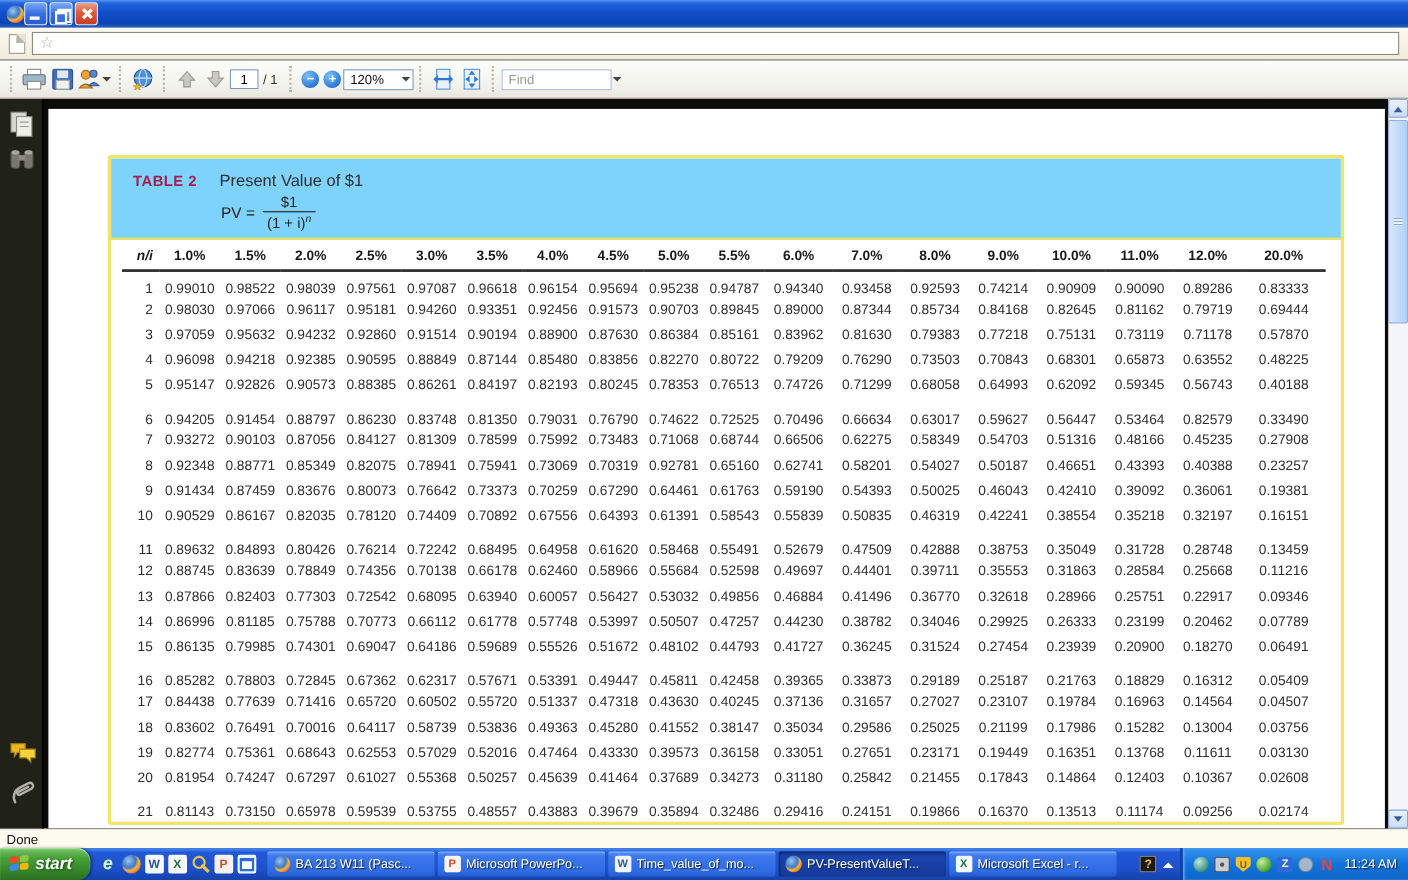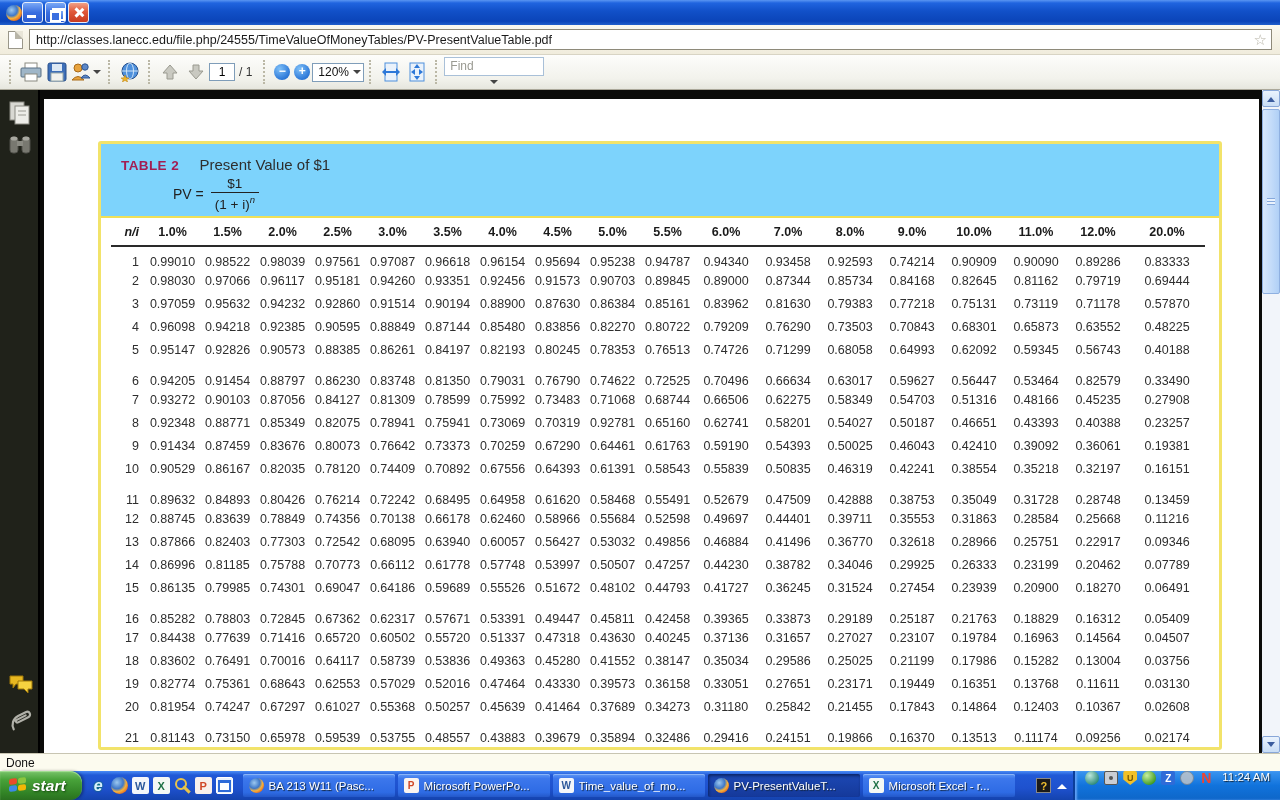--- a/index.html
+++ b/index.html
@@ -39,23 +39,23 @@
   
   .pdftoolbar { height:35px; background:linear-gradient(180deg,#FDFDFB 0%,#F2F2EC 70%,#E6E6DE 100%);
     display:flex; align-items:center; padding:0 4px; border-bottom:1px solid #ABA89A; }
   .grip { width:4px; height:24px; border-left:2px dotted #BBB8A6; margin:0 5px; }
   .tbtn { height:28px; min-width:26px; display:flex; align-items:center; justify-content:center; border-radius:2px; }
   .caret { width:0; height:0; border:4px solid transparent; border-top-color:#444; margin:4px 2px 0 1px; }
   .pagebox { width:26px; height:18px; border:1px solid #7F9DB9; background:#fff; text-align:center; font-size:12px; font-family:"Liberation Sans",sans-serif; }
   .slash { font-size:12px; color:#333; margin:0 6px 0 4px; }
   .zoomcircle { width:16px; height:16px; border-radius:50%; color:#fff; font-weight:bold; font-size:12px; line-height:14px;
     text-align:center; background:radial-gradient(circle at 35% 30%,#7FC0F8,#2D78D8 70%,#1A5CB8); margin:0 2px; }
-  .zoomfield { width:52px; height:19px; border:1px solid #7F9DB9; background:#fff; display:flex; align-items:center; }
+  .zoomfield { width:64px; height:19px; border:1px solid #7F9DB9; background:#fff; display:flex; align-items:center; }
   .zoomfield .zv { flex:1; font-size:12px; padding-left:5px; color:#111; }
-  .findwrap { display:flex; align-items:center;flex-direction:column; }
+  .findwrap { display:flex; align-items:center; }
   .findinput { width:100px; height:19px; border:1px solid #A9C0D8; font-size:12px; padding:0 5px; color:#333; }
   .findinput::placeholder { color:#9A9A92; }
 
   
   .viewport { position:relative; height:663px; background:#0B0B09; }
   .navpane { position:absolute; left:0; top:0; bottom:0; width:40px; background:#20221A; border-right:2px solid #000; }
   .navpane .np { position:absolute; left:8px; }
   .pagearea { position:absolute; left:42px; right:18px; top:0; bottom:0; background:#0B0B09; }
   .page { position:absolute; left:2px; top:9px; right:3px; bottom:0; background:#fff; }
 
@@ -70,21 +70,21 @@
     background:linear-gradient(90deg,#D8E8FC,#B0D0F6); }
   .sb-thumb::after { content:""; position:absolute; left:4px; top:50%; width:8px; height:7px; margin-top:-4px;
     background:repeating-linear-gradient(180deg,#86A9DC 0 1px,#EAF2FC 1px 3px); }
 
   
   .pvbox { position:absolute; left:54px; top:42px; width:1124px; height:609px;
     border:3px solid #F2E36A; border-radius:3px; background:#fff; overflow:hidden; }
   .pvhead { height:74px; background:#7dd3fc; border-bottom:2px solid #EFE058; position:relative; padding:12px 0 0 20px; }
   .pvlabel { color:#A21E53; font-weight:bold; font-size:13.5px; letter-spacing:.4px; }
   .pvtitle { color:#2E2E2E; font-size:15px; margin-left:16px; }
-  .formula { position:absolute; left:72px; top:32px; display:flex; align-items:center; gap:7px; font-size:14px; color:#222;justify-content:flex-end; }
+  .formula { position:absolute; left:100px; top:32px; display:flex; align-items:center; gap:7px; font-size:14px; color:#222;justify-content:flex-end; }
   .frac { display:flex; flex-direction:column; align-items:center; font-size:13.5px; }
   .frac .num { padding:0 4px 1px; }
   .frac .den { border-top:1.5px solid #222; padding:1px 4px 0; }
   .frac sup { font-size:9.5px; font-style:italic; }
   .pvtablewrap { padding:0 0 0 10px; }
   table.pv { border-collapse:collapse; table-layout:fixed; }
   table.pv th, table.pv td { font-size:12.5px; white-space:nowrap; }
   table.pv thead th { height:28px; font-weight:600; color:#1A1A1A; text-align:center; border-bottom:2px solid #2A2A2A; }
   table.pv thead th.corner { font-style:italic; text-align:right; padding-right:6px; }
   table.pv tbody th { font-weight:normal; color:#2E2E2E; text-align:right; padding-right:6px; }
@@ -132,21 +132,21 @@
   .ic-firefox { border-radius:50%; background:radial-gradient(circle at 35% 32%,#9CC8F0 0%,#3E78C8 40%,#F6B33C 58%,#E2641E 80%,#A33C0C 100%); }
   .ic-powerpoint { background:#FBF4F0; color:#D04727; } .ic-powerpoint::before { content:"P"; }
   .ic-word { background:#F4F6FA; color:#2B579A; } .ic-word::before { content:"W"; }
   .ic-excel { background:#F4F8F4; color:#1E7145; } .ic-excel::before { content:"X"; }
 
   .trayextra { display:flex; align-items:center; gap:6px; padding:0 6px; }
   .help-icon { width:15px; height:15px; background:#1A1A1A; border:1px solid #888; color:#F0C030;
     font-size:11px; font-weight:bold; display:flex; align-items:center; justify-content:center; }
   .tray-chevron-icon { width:0; height:0; border:5px solid transparent; border-bottom-color:#fff; margin-top:-4px; }
 
-  .systray { display:flex; gap:5px; padding:0 10px 0 10px; border-left:2px solid #0B3E9A;
+  .systray { display:flex; align-items:center; gap:5px; padding:0 10px 0 10px; border-left:2px solid #0B3E9A;
     box-shadow:inset 2px 0 2px #5FA0F5; background:linear-gradient(180deg,#3A95F0 0%,#1173DC 50%,#0E66C8 100%); }
   .tray-ico { width:14px; height:14px; display:flex; align-items:center; justify-content:center; font-size:10px; font-weight:bold; border-radius:2px; }
   .globe-icon { border-radius:50%; background:radial-gradient(circle at 35% 32%,#BCE8DC,#2E8A78 75%); }
   .lock-icon { background:#C9CDD4; border:1px solid #555; }
   .lock-icon::before { content:""; width:4px; height:4px; background:#555; border-radius:50%; }
   .shield-icon { background:#F2C028; clip-path:polygon(0 0,100% 0,100% 60%,50% 100%,0 60%); color:#7A5A00; }
   .shield-icon::before { content:"U"; font-size:9px; }
   .orb-icon { border-radius:50%; background:radial-gradient(circle at 35% 32%,#C8F0A0,#3F9A20 75%); }
   .z-icon { background:#2E6BD8; color:#fff; } .z-icon::before { content:"Z"; }
   .clock-icon { border-radius:50%; background:#C8C8C8; border:1px solid #888; opacity:.8; }
@@ -166,21 +166,20 @@
     <div class="winbtns">
       <div class="wbtn min"></div>
       <div class="wbtn max"></div>
       <div class="wbtn close"></div>
     </div>
   </div>
 
   <div class="addressrow">
     <span class="doc-ico"></span>
     <div class="urlfield">
-      <span class="url-text">http://classes.lanecc.edu/file.php/24555/TimeValueOfMoneyTables/PV-PresentValueTable.pdf</span>
       <span class="star">☆</span>
     </div>
   </div>
 
   <div class="pdftoolbar">
     <span class="grip"></span>
     <div class="tbtn">
       <svg class="print-icon" width="24" height="20" viewBox="0 0 24 20">
         <rect x="6" y="1" width="12" height="6" fill="#fff" stroke="#8A8A80"></rect>
         <rect x="2" y="6" width="20" height="9" rx="1" fill="#9FB6C8" stroke="#5A7185"></rect>

